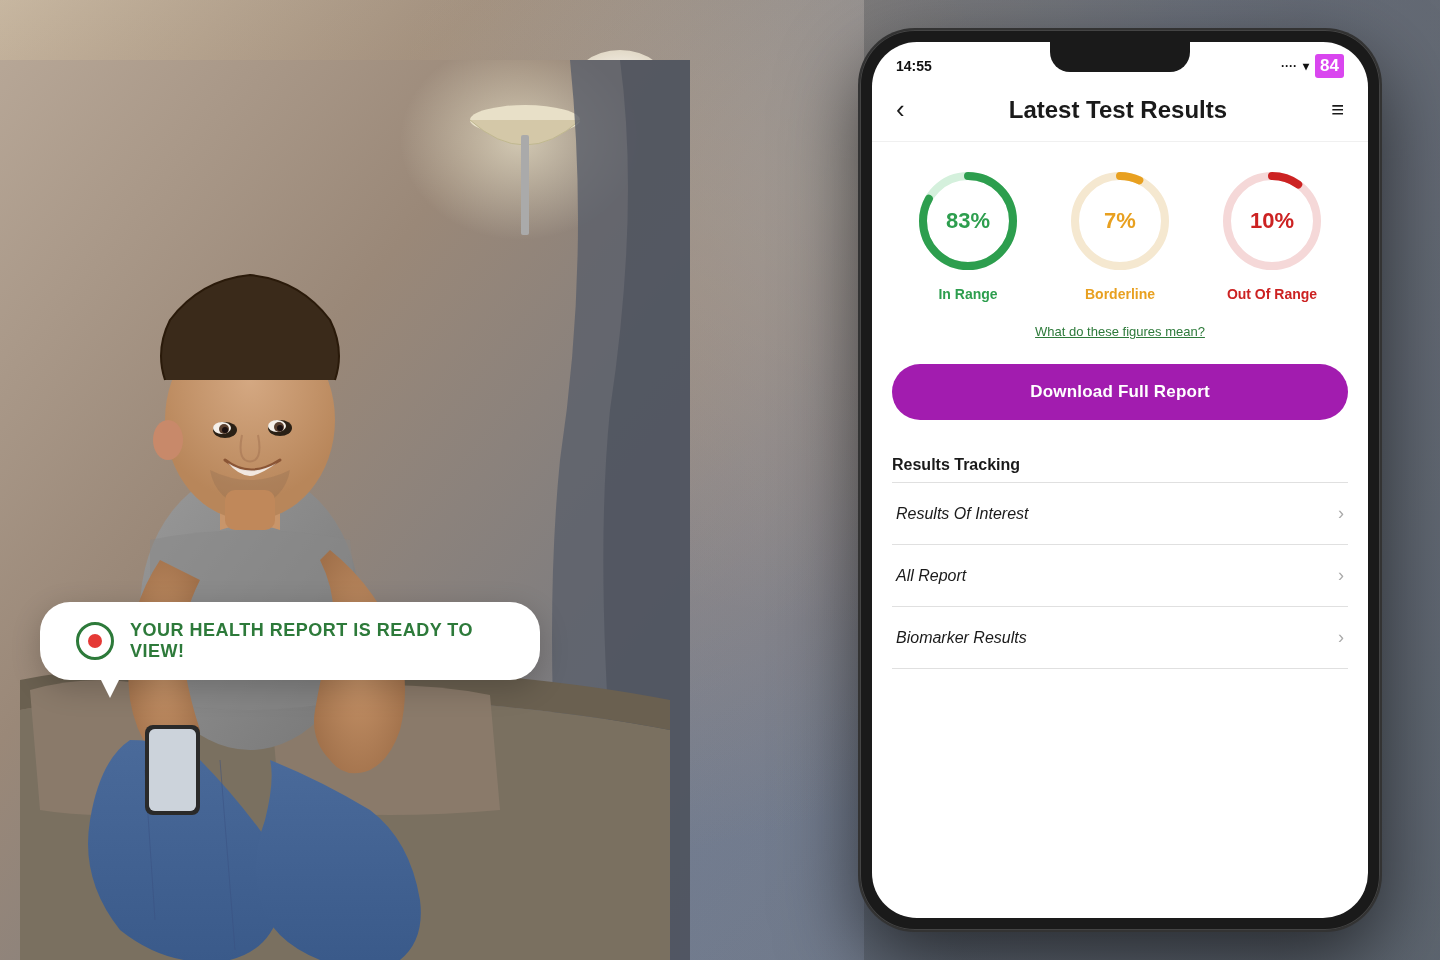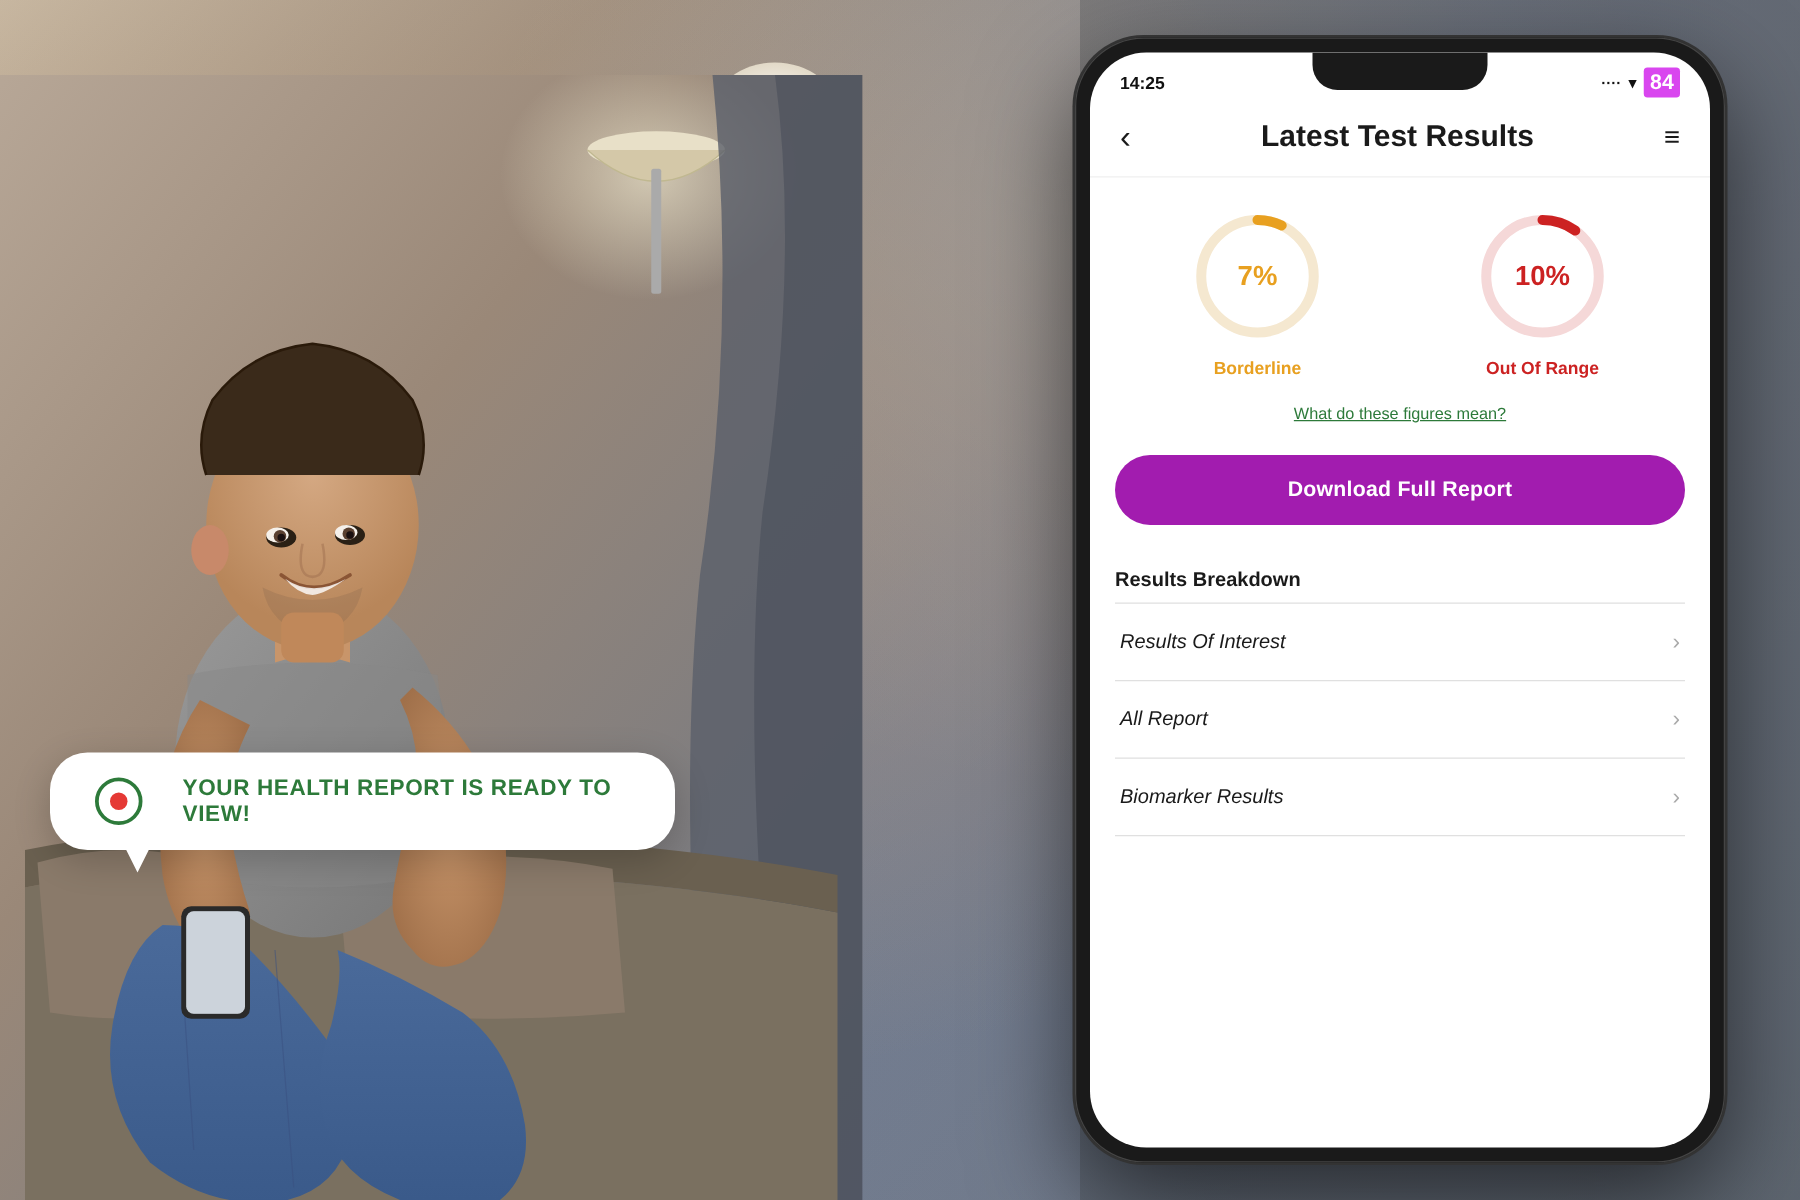--- a/index.html
+++ b/index.html
@@ -45,21 +45,21 @@
     
     .notification-bubble {
       position: absolute;
       left: 40px;
       bottom: 280px;
       background: white;
       border-radius: 30px;
       padding: 18px 36px;
       display: flex;
       align-items: center;
-      gap: 32px;
+      gap: 16px;
       box-shadow: 0 8px 30px rgba(0,0,0,0.2);
       z-index: 10;
       max-width: 500px;
     }
 
     .notification-bubble::after {
       content: '';
       position: absolute;
       bottom: -18px;
       left: 60px;
@@ -503,38 +503,48 @@
 
 </div>
 
 <div class="phone-wrapper">
   <div class="phone-frame">
     <div class="phone-screen">
 
       <div class="phone-notch"></div>
 
       <div class="status-bar">
-        <span class="status-time">14:25</span>
+        <span class="status-time">14:55</span>
         <div class="status-icons">
           <span>····</span>
           <span>▾</span>
           <span class="battery-badge">84</span>
         </div>
       </div>
 
       <div class="app-header">
         <span class="header-back">‹</span>
         <span class="header-title">Latest Test Results</span>
         <span class="header-menu">≡</span>
       </div>
 
       <div class="app-content">
 
         <div class="charts-section">
 
+          <div class="chart-item">
+            <div class="circle-chart">
+              <svg viewBox="0 0 110 110">
+                <circle class="circle-track" cx="55" cy="55" r="45" stroke="#d4f0dc"></circle>
+                <circle class="circle-progress" cx="55" cy="55" r="45" stroke="#2d9e4e" stroke-dasharray="283" stroke-dashoffset="48"></circle>
+              </svg>
+              <span class="circle-label" style="color:#2d9e4e">83%</span>
+            </div>
+            <span class="chart-name" style="color:#2d9e4e">In Range</span>
+          </div>
 
           <div class="chart-item">
             <div class="circle-chart">
               <svg viewBox="0 0 110 110">
                 <circle class="circle-track" cx="55" cy="55" r="45" stroke="#f5e8d0"></circle>
                 <circle class="circle-progress" cx="55" cy="55" r="45" stroke="#e8a020" stroke-dasharray="283" stroke-dashoffset="263"></circle>
               </svg>
               <span class="circle-label" style="color:#e8a020">7%</span>
             </div>
             <span class="chart-name" style="color:#e8a020">Borderline</span>
@@ -555,21 +565,21 @@
 
         <div class="figures-link">
           <a href="#">What do these figures mean?</a>
         </div>
 
         <div class="download-section">
           <button class="download-btn">Download Full Report</button>
         </div>
 
         <div class="results-breakdown">
-          <div class="results-breakdown-title">Results Breakdown</div>
+          <div class="results-breakdown-title">Results Tracking</div>
           <div class="results-list">
 
             <div class="results-list-item">
               <span class="results-item-label">Results Of Interest</span>
               <span class="results-item-chevron">›</span>
             </div>
 
             <div class="results-list-item">
               <span class="results-item-label">All Report</span>
               <span class="results-item-chevron">›</span>

